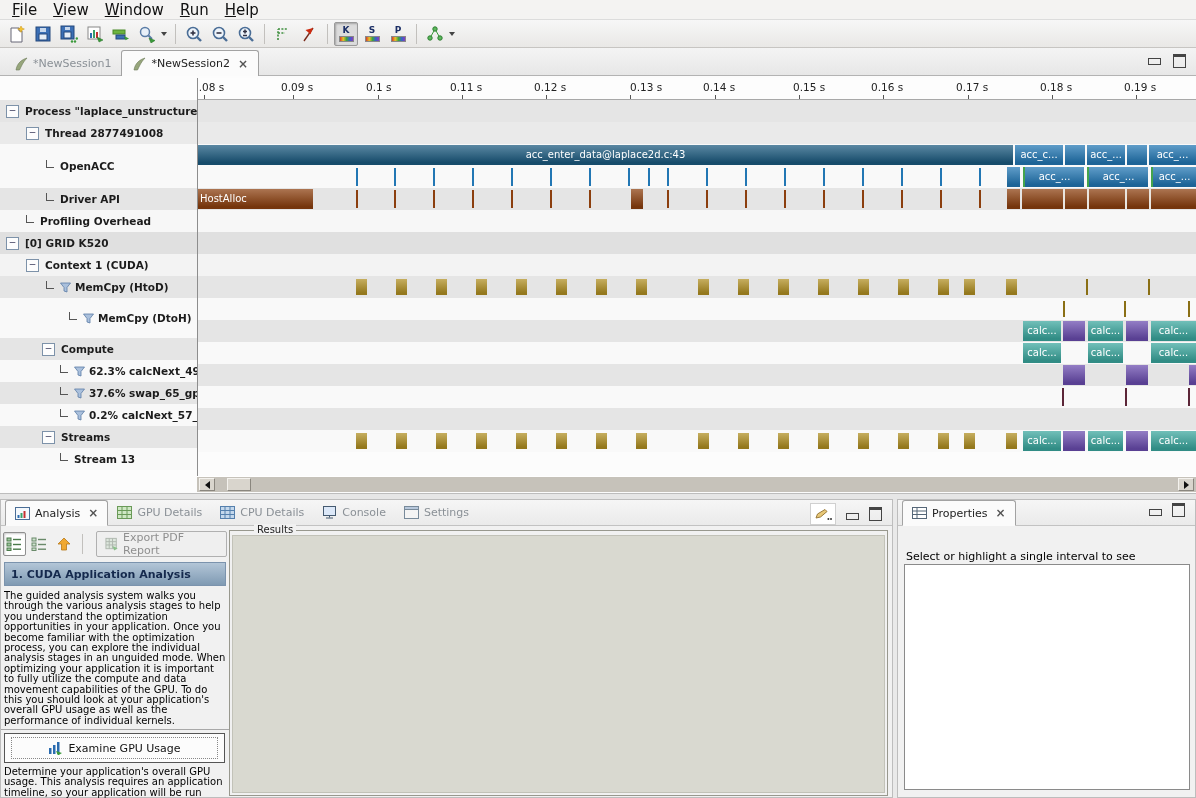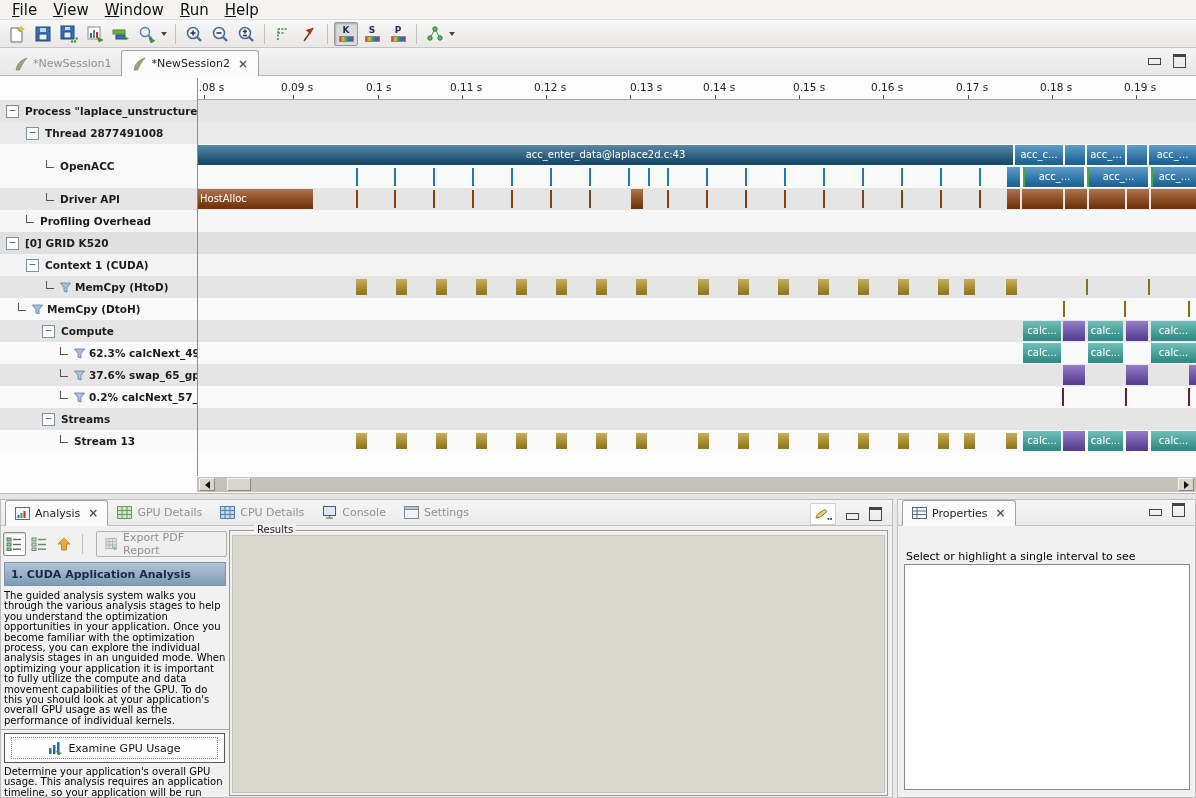--- a/index.html
+++ b/index.html
@@ -300,21 +300,21 @@
         </div>
         <div class="trow" style="height: 22px; background: rgb(229, 229, 229); padding-left: 46px;">
           <span class="elbow"></span>
           <span class="funnel">
             <svg width="11" height="11" viewBox="0 0 11 11">
               <path d="M.5 1h10L7 5.5V10L4 9V5.5z" fill="#aac0dc" stroke="#5a7ca6" stroke-width=".8"></path>
             </svg>
           </span>
           <span class="tlabel">MemCpy (HtoD)</span>
         </div>
-        <div class="trow" style="height: 22px; background: rgb(249, 249, 249); padding-left: 18px;">
+        <div class="trow" style="height: 40px; background: rgb(249, 249, 249); padding-left: 69px;">
           <span class="elbow"></span>
           <span class="funnel">
             <svg width="11" height="11" viewBox="0 0 11 11">
               <path d="M.5 1h10L7 5.5V10L4 9V5.5z" fill="#aac0dc" stroke="#5a7ca6" stroke-width=".8"></path>
             </svg>
           </span>
           <span class="tlabel">MemCpy (DtoH)</span>
         </div>
         <div class="trow" style="height: 22px; background: rgb(229, 229, 229); padding-left: 42px;">
           <span class="exp">−</span>

